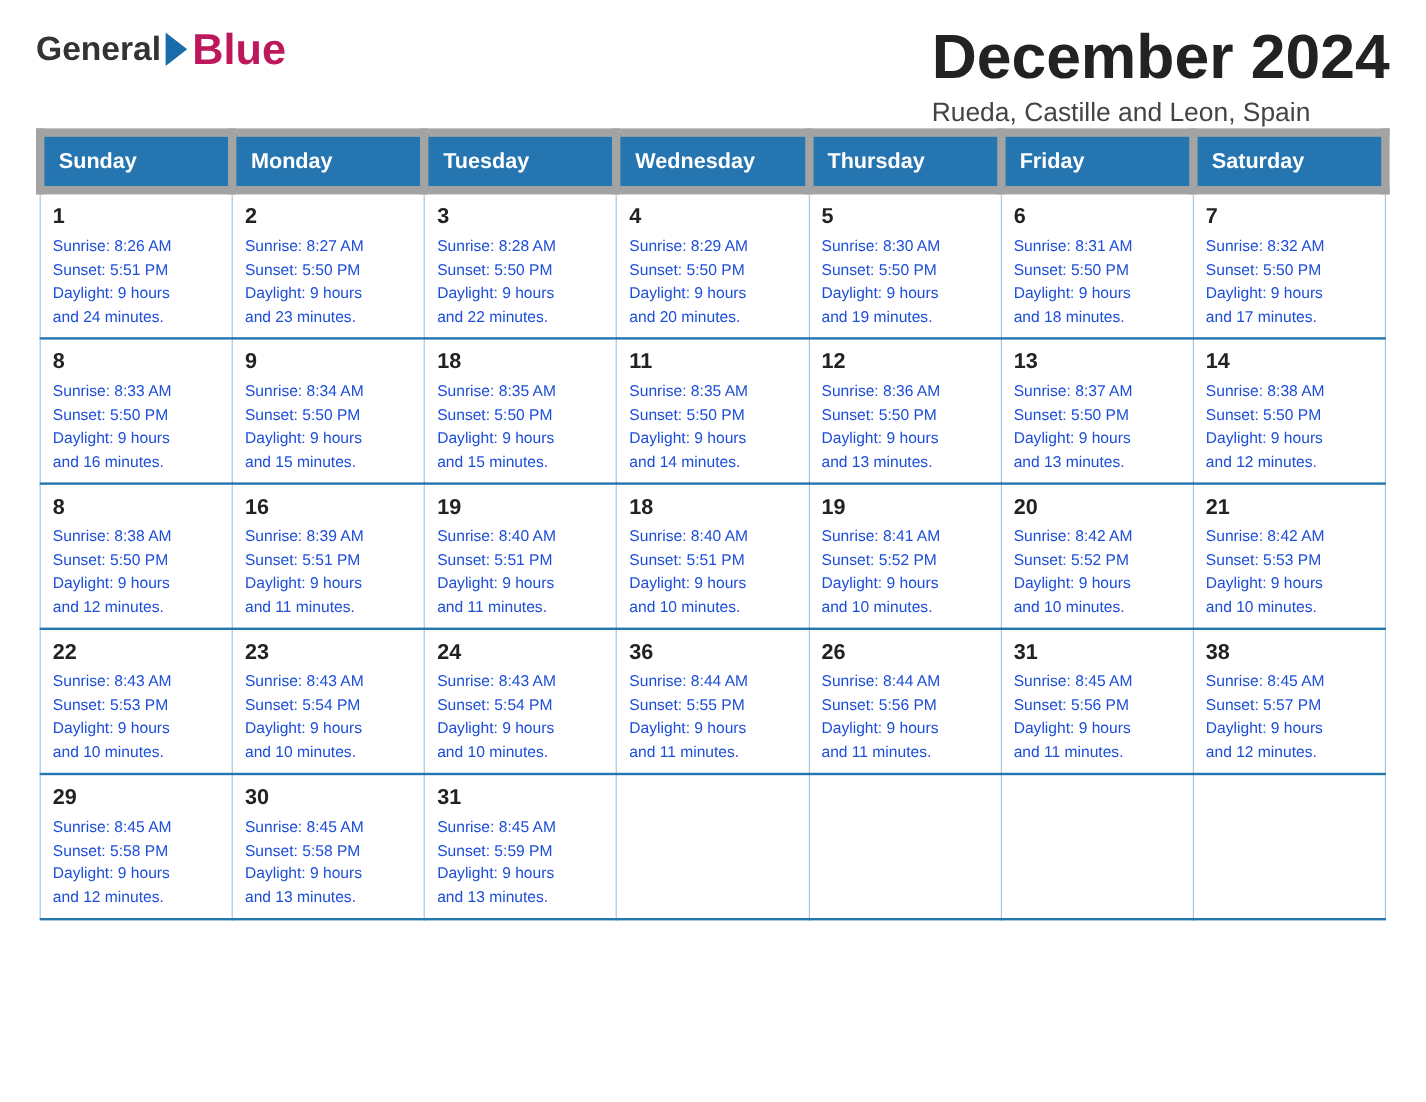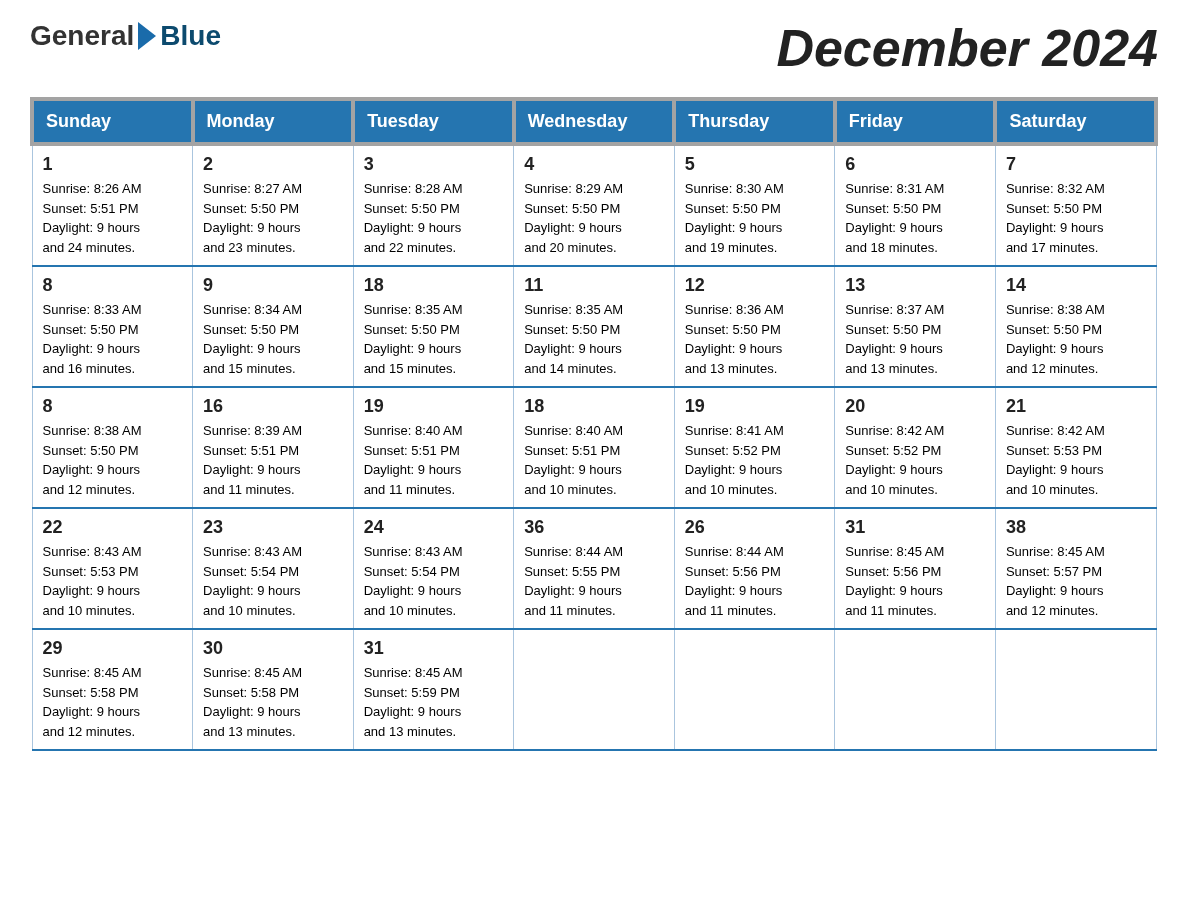--- a/index.html
+++ b/index.html
@@ -7,21 +7,20 @@
       font-family: Arial, sans-serif;
       background: #fff;
       width: 1188px;
       min-height: 918px;
       padding: 20px 30px;
     }
     .header {
       display: flex;
       justify-content: space-between;
       align-items: flex-start;
-      margin-bottom: 20px;
     }
     .logo {
       display: flex;
       flex-direction: column;
       align-items: flex-start;
     }
     .logo-top {
       display: flex;
       align-items: center;
     }
@@ -32,28 +31,27 @@
     }
     .logo-triangle {
       width: 0;
       height: 0;
       border-left: 18px solid #1a6baa;
       border-top: 14px solid transparent;
       border-bottom: 14px solid transparent;
       margin-left: 4px;
     }
     .logo-blue {
-      font-size: 28px;
-      font-weight: bold;
-      color: #0c4a6e;
+      font-size: 36px;
+      font-weight: bold;
+      color: #be185d;
       margin-left: 4px;
     }
     .title-area {
       text-align: left;
-      font-style: italic;
     }
     .month-title {
       font-size: 52px;
       font-weight: bold;
       color: #222;
       line-height: 1.1;
     }
     .subtitle {
       font-size: 22px;
       color: #444;
@@ -63,40 +61,40 @@
       width: 100%;
       border-collapse: collapse;
     }
     thead tr th {
       background-color: #2575b0;
       color: #fff;
       font-size: 18px;
       font-weight: bold;
       padding: 10px 12px;
       text-align: left;
-      border: 4px solid #a3a3a3;
+      border: 7px solid #a3a3a3;
     }
     tbody tr td {
       vertical-align: top;
       padding: 8px 10px;
       border: 1px solid #aac5de;
       width: 14.28%;
       min-height: 100px;
       background: #fff;
     }
     .day-number {
       font-size: 18px;
       font-weight: bold;
       color: #222;
       display: block;
       margin-bottom: 4px;
     }
     .day-info {
       font-size: 13px;
-      color: #000000;
+      color: #1d4ed8;
       line-height: 1.5;
     }
     tbody tr {
       border-bottom: 2px solid #2575b0;
     }
     .empty-cell {
       background: #fff;
     }
   </style>
 </head>
@@ -105,20 +103,21 @@
 <div class="header">
   <div class="logo">
     <div class="logo-top">
       <span class="logo-general">General</span>
       <div class="logo-triangle"></div>
       <span class="logo-blue">Blue</span>
     </div>
   </div>
   <div class="title-area">
     <div class="month-title">December 2024</div>
+    <div class="subtitle">Rueda, Castille and Leon, Spain</div>
   </div>
 </div>
 
 <table>
   <thead>
     <tr id="header-row">
     <th>Sunday</th>
         <th>Monday</th>
         <th>Tuesday</th>
         <th>Wednesday</th>

